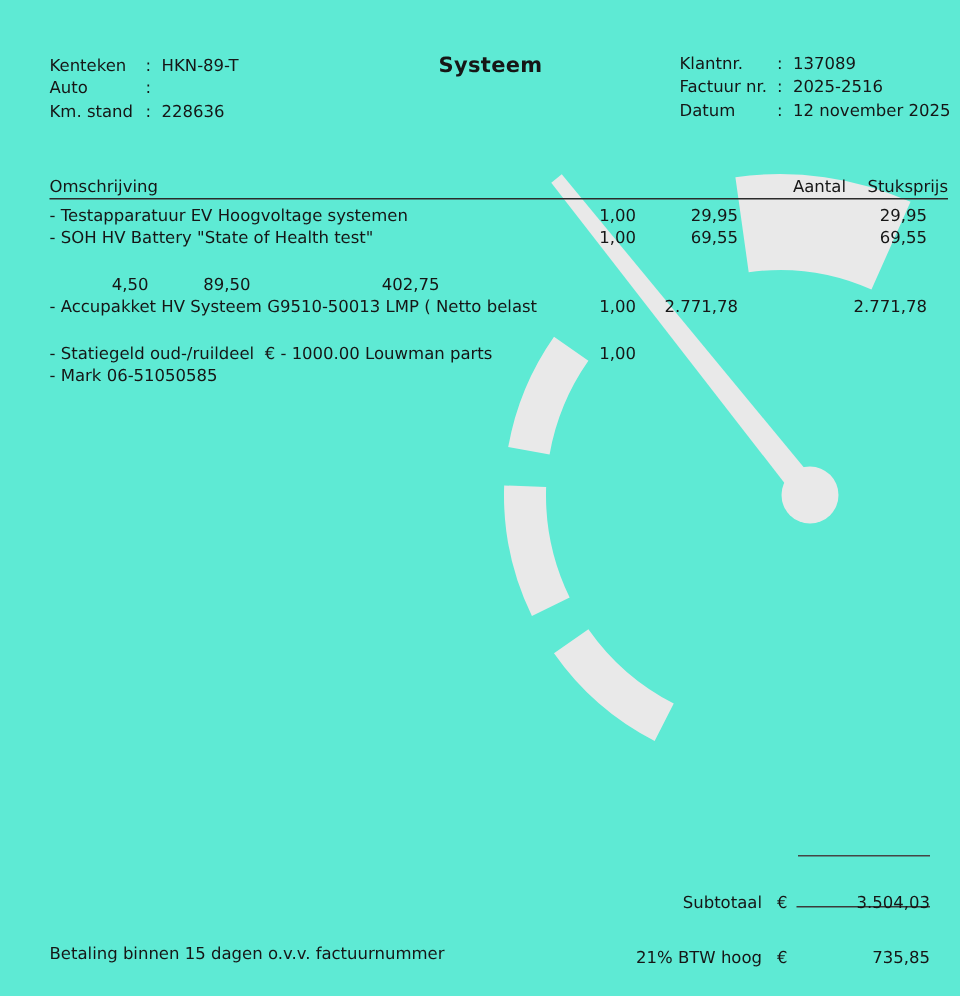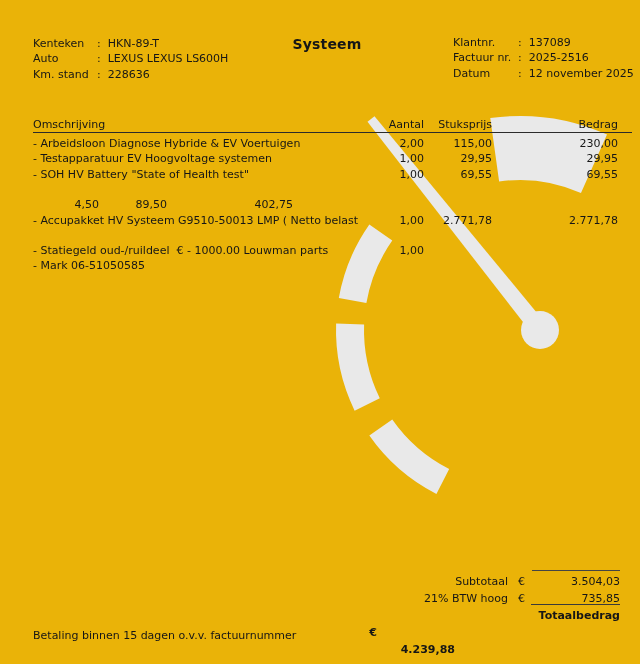--- a/index.html
+++ b/index.html
@@ -1,20 +1,20 @@
 <!DOCTYPE html>
 <html><head>
 <meta charset="utf-8">
 <style>
   html, body { margin: 0; padding: 0; background: #ffffff; }
   .page {
     position: relative;
     width: 640px;
     height: 664px;
-    background: #eab308;
+    background: #5eead4;
     overflow: hidden;
     font-family: "DejaVu Sans", "Liberation Sans", sans-serif;
     font-size: 11px;
     color: #161616;
   }
   .watermark { position: absolute; left: 0; top: 0; z-index: 0; }
   .content { position: absolute; inset: 0; z-index: 1; }
 
   
   .veh-block { position: absolute; left: 33px; top: 36px; }
@@ -36,21 +36,21 @@
   .tbody { padding-top: 3px; }
   .trow { display: flex; line-height: 15.4px; }
   .tgroup { margin-bottom: 15px; }
   .c-desc { flex: 1; text-align: left; white-space: pre; overflow: hidden; }
   .c-qty { width: 66px; text-align: right; }
   .c-price { width: 68px; text-align: right; }
   .c-amount { width: 126px; text-align: right; padding-right: 14px; }
 
   
   .totals { position: absolute; left: 360px; top: 573px; width: 260px; }
-  .t-row { display: flex; height: 17px; line-height: 17px; }
+  .t-row { display: flex; height: 17px; line-height: 17px; margin-top: 20px; }
   .t-row.bold { font-weight: bold; flex-direction: column; }
   .t-label { flex: 1; text-align: right; }
   .t-cur { width: 12px; text-align: right; margin-left: 5px; }
   .t-val { width: 95px; text-align: right; }
   .hr-top { position: absolute; left: 532px; top: 570px; width: 88px; border-top: 1px solid #454545; }
   .hr-mid { position: absolute; left: 531px; top: 604px; width: 89px; border-top: 1.5px solid #3a3a3a; }
 
   .footer-note { position: absolute; left: 33px; top: 628px; line-height: 15px; }
 </style>
 </head>
@@ -70,47 +70,40 @@
       <polygon points="367.5,121.8 374.5,116.2 546.7,324.7 533.3,335.3" stroke="none"></polygon>
 
       <circle cx="540" cy="330" r="19" stroke="none"></circle>
     </g>
   </svg>
 
   <div class="content">
 
     <div class="veh-block" id="vehicle-rows">
         <div class="hrow"><span class="hlabel">Kenteken</span><span class="hcolon">:</span><span class="hval">HKN-89-T</span></div>
-        <div class="hrow"><span class="hlabel">Auto</span><span class="hcolon">:</span><span class="hval">LEXUS LEXUS LS600H</span></div>
+        <div class="hrow"><span class="hlabel">Auto</span><span class="hcolon">:</span></div>
         <div class="hrow"><span class="hlabel">Km. stand</span><span class="hcolon">:</span><span class="hval">228636</span></div>
       </div>
 
     <div class="doc-title">Systeem</div>
 
     <div class="meta-block" id="meta-rows">
         <div class="hrow"><span class="hlabel">Klantnr.</span><span class="hcolon">:</span><span class="hval">137089</span></div>
         <div class="hrow"><span class="hlabel">Factuur nr.</span><span class="hcolon">:</span><span class="hval">2025-2516</span></div>
         <div class="hrow"><span class="hlabel">Datum</span><span class="hcolon">:</span><span class="hval">12 november 2025</span></div>
       </div>
 
     <div class="items">
       <div class="thead">
         <span class="c-desc">Omschrijving</span>
         <span class="c-qty">Aantal</span>
         <span class="c-price">Stuksprijs</span>
-        <span class="c-amount">Bedrag</span>
       </div>
       <div class="tbody" id="table-body">
           <div class="tgroup">
-            <div class="trow">
-              <span class="c-desc">- Arbeidsloon Diagnose Hybride &amp; EV Voertuigen</span>
-              <span class="c-qty">2,00</span>
-              <span class="c-price">115,00</span>
-              <span class="c-amount">230,00</span>
-            </div>
             <div class="trow">
               <span class="c-desc">- Testapparatuur EV Hoogvoltage systemen</span>
               <span class="c-qty">1,00</span>
               <span class="c-price">29,95</span>
               <span class="c-amount">29,95</span>
             </div>
             <div class="trow">
               <span class="c-desc">- SOH HV Battery "State of Health test"</span>
               <span class="c-qty">1,00</span>
               <span class="c-price">69,55</span>

